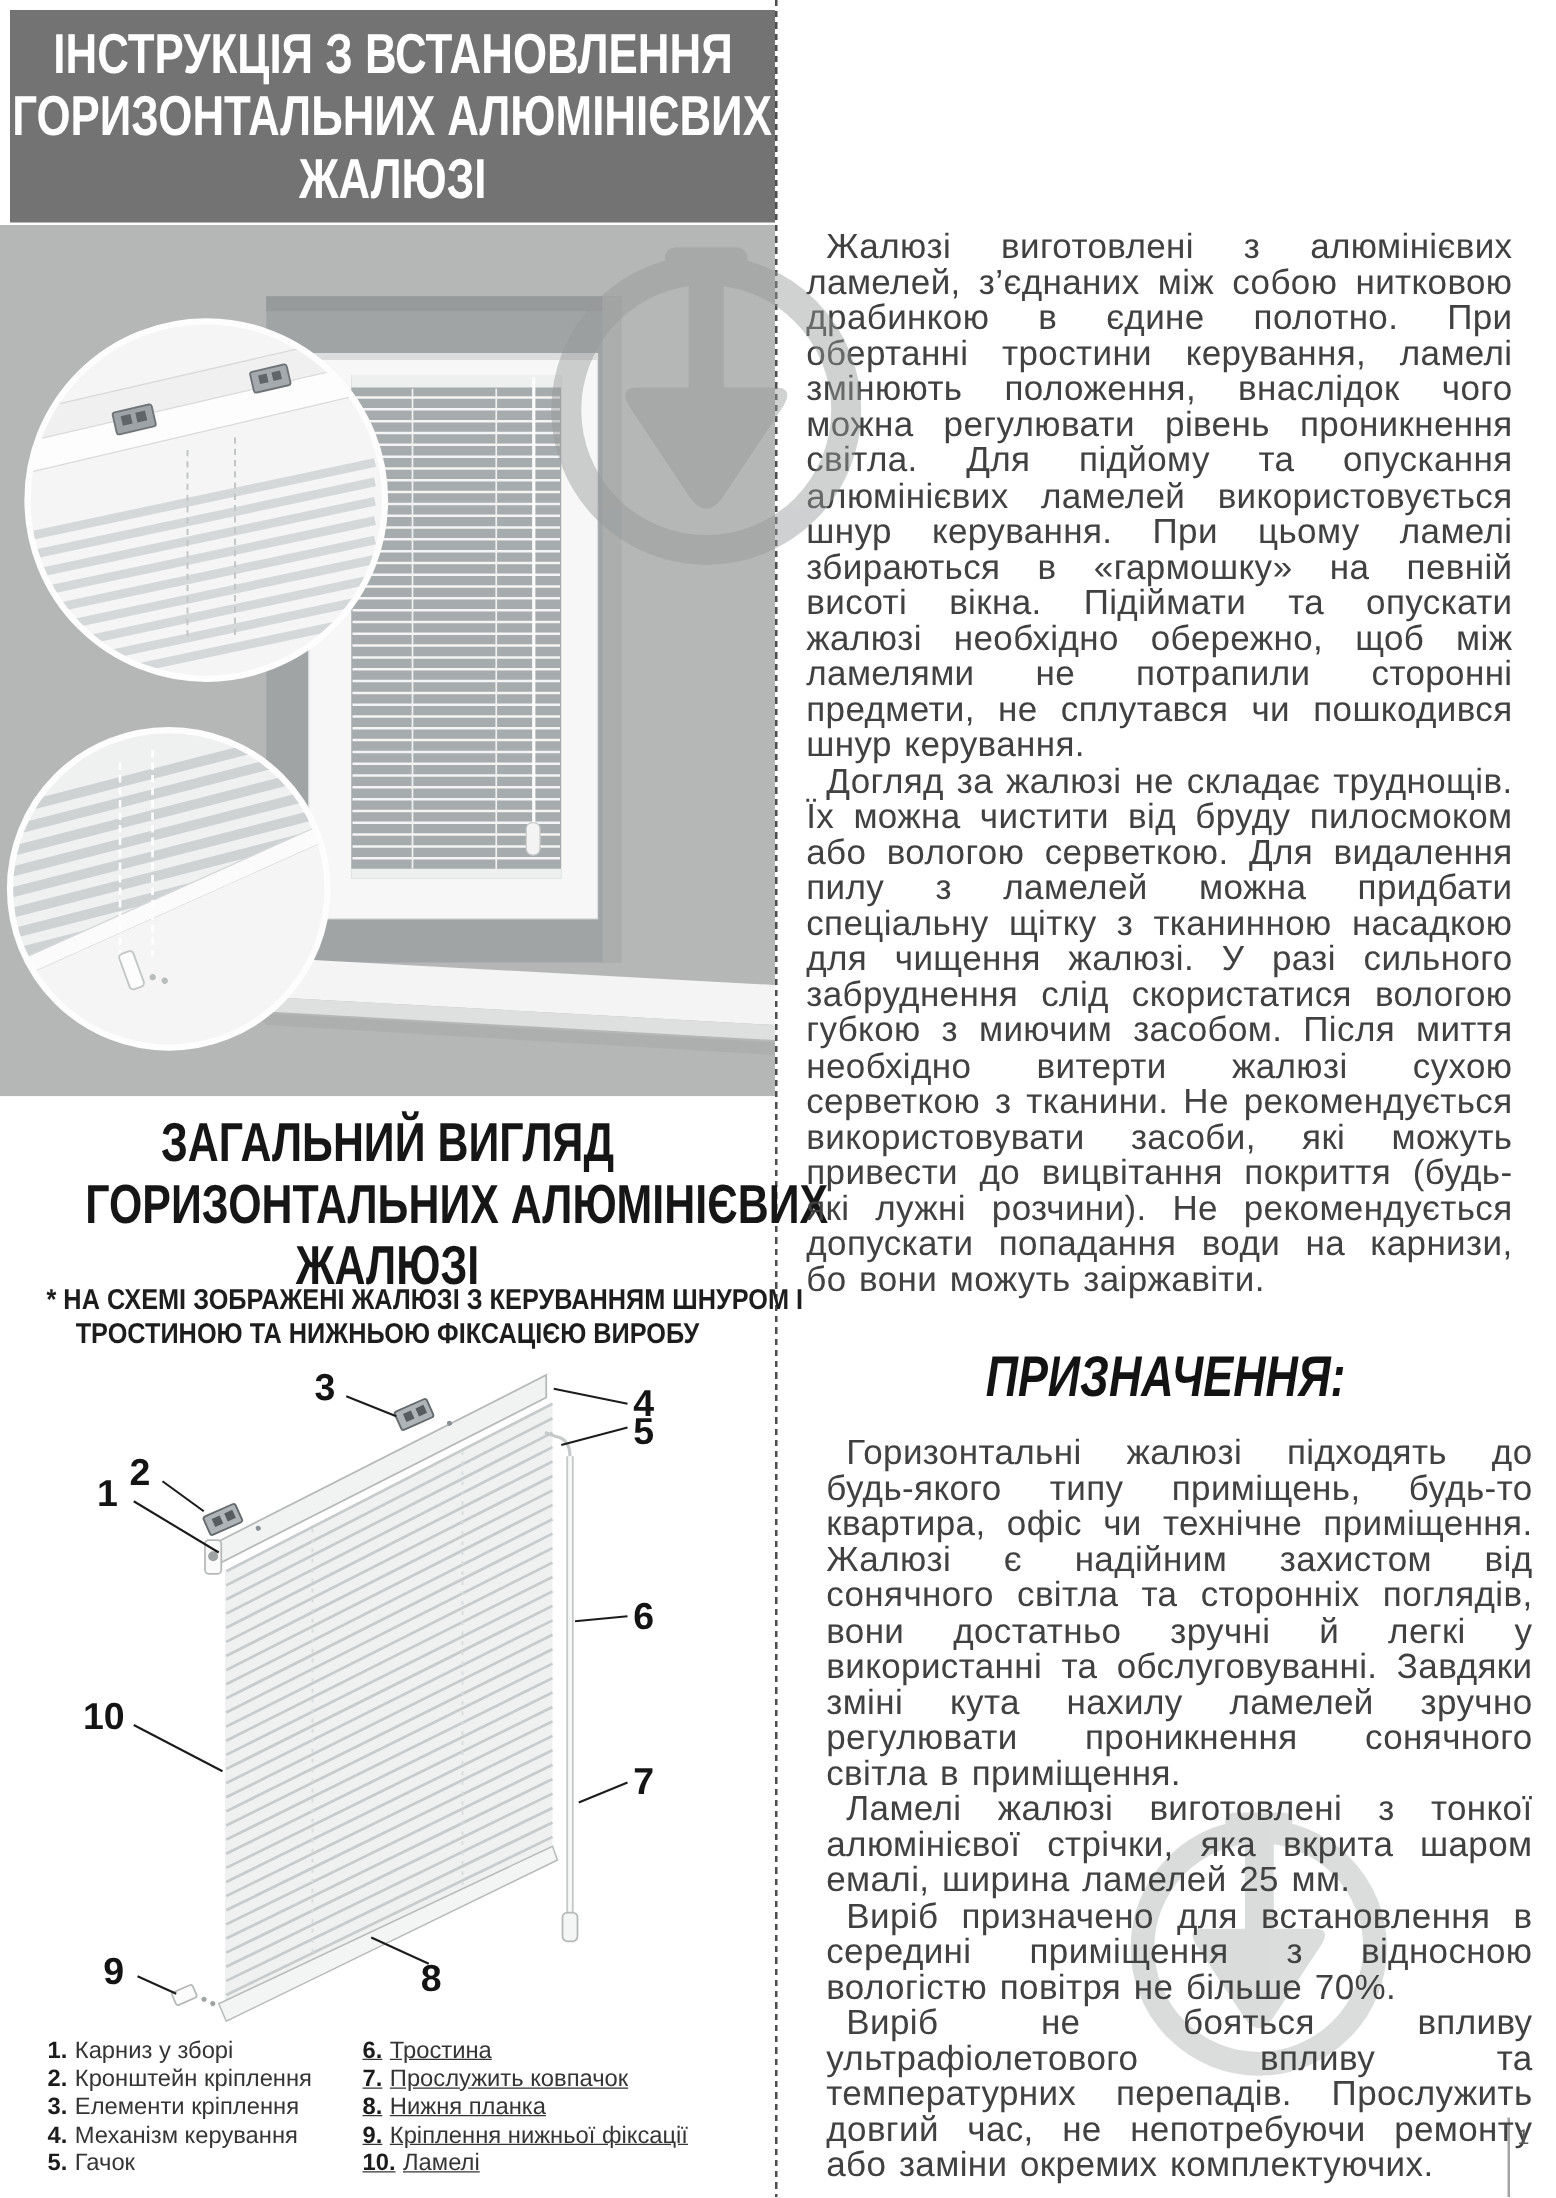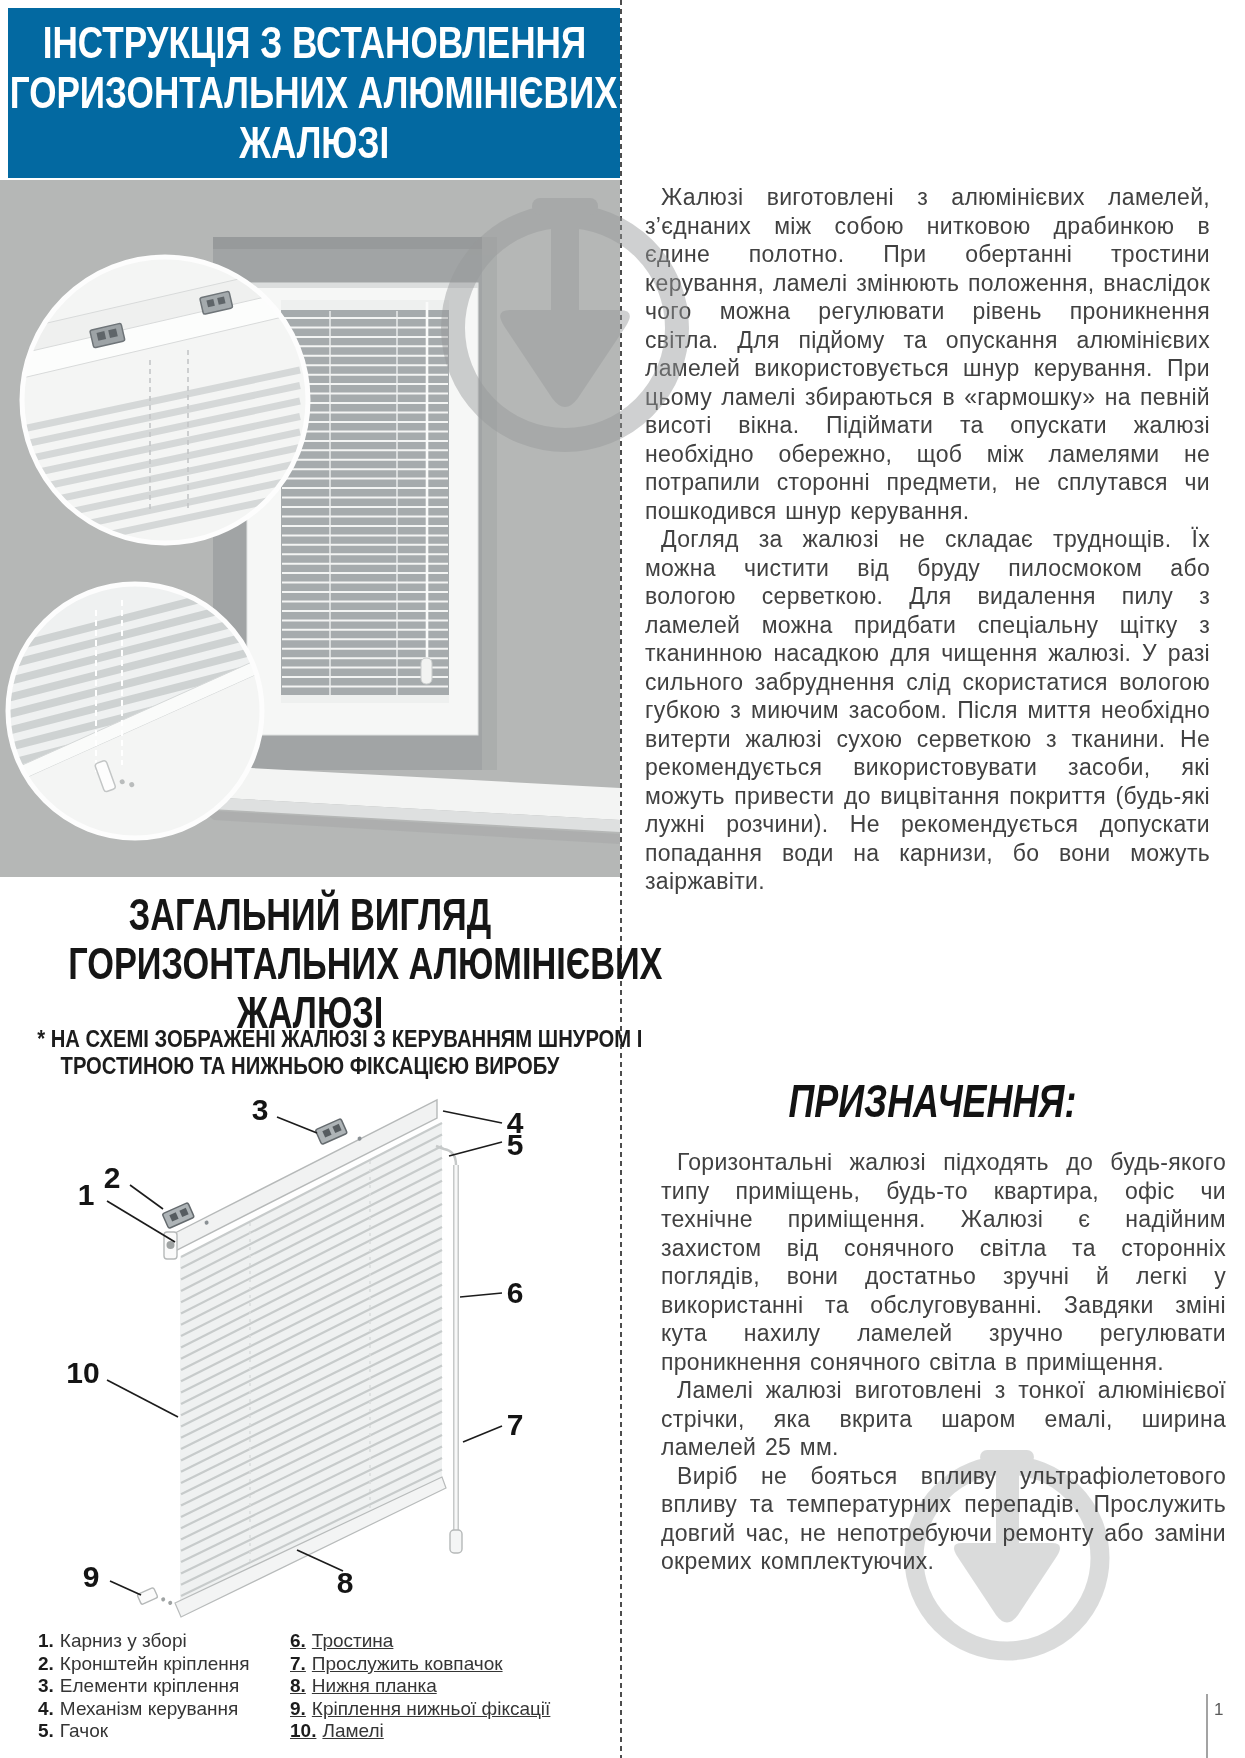--- a/index.html
+++ b/index.html
@@ -7,21 +7,21 @@
     position:relative;width:1245px;height:1758px;background:#ffffff;overflow:hidden;
     font-family:"Liberation Sans",sans-serif;color:#3d3d3d;
   }
   
   .divider{
     position:absolute;left:620px;top:0;width:2px;height:1758px;
     background:repeating-linear-gradient(to bottom,#4d4d4d 0 5px,transparent 5px 9px);
   }
   
   .title-box{
-    position:absolute;left:8px;top:8px;width:612px;height:170px;background:#0369a1;
+    position:absolute;left:8px;top:8px;width:612px;height:170px;background:#737373;
     display:flex;flex-direction:column;justify-content:center;align-items:center;
   }
   .title-box .tl{
     color:#ffffff;font-weight:bold;font-size:45px;line-height:50px;white-space:nowrap;
     transform:scaleX(0.78);transform-origin:50% 50%;letter-spacing:0px;
   }
   .photo-area{position:absolute;left:0;top:180px;width:620px;height:697px;}
   .wm{position:absolute;pointer-events:none;}
   .overview-title{position:absolute;left:0;top:890px;width:620px;text-align:center;}
   .overview-title .tl{
@@ -42,21 +42,21 @@
   .lrow{white-space:nowrap;}
   .lrow b{font-weight:bold;color:#1c1c1c;margin-right:6px;}
   
   .rc-title{position:absolute;left:620px;top:40px;width:625px;text-align:center;z-index:2;}
   .rc-title .tl{
     color:#131313;font-weight:bold;font-size:44px;line-height:48px;white-space:nowrap;
     transform:scaleX(0.78);transform-origin:50% 50%;
   }
   .textblock{
     position:absolute;left:645px;width:565px;z-index:2;
-    font-size:23px;line-height:28.5px;letter-spacing:0.3px;word-spacing:2px;
+    font-size:28px;line-height:28.5px;letter-spacing:0.3px;word-spacing:2px;
     text-align:justify;color:#414141;
   }
   .textblock p{margin:0;text-indent:16px;}
   .care-text{top:183px;}
   .purpose-title{position:absolute;left:620px;top:1076px;width:625px;text-align:center;z-index:2;font-style:italic;}
   .purpose-title .tl{
     color:#131313;font-weight:bold;font-size:46px;line-height:50px;white-space:nowrap;
     transform:scaleX(0.78);transform-origin:50% 50%;
   }
   .purpose-text{top:1148px;margin-left:16px;}
@@ -371,19 +371,20 @@
     <p>Догляд за жалюзі не складає труднощів. Їх можна чистити від бруду пилосмоком або вологою серветкою. Для видалення пилу з ламелей можна придбати спеціальну щітку з тканинною насадкою для чищення жалюзі. У разі сильного забруднення слід скористатися вологою губкою з миючим засобом. Після миття необхідно витерти жалюзі сухою серветкою з тканини. Не рекомендується використовувати засоби, які можуть привести до вицвітання покриття (будь-які лужні розчини). Не рекомендується допускати попадання води на карнизи, бо вони можуть заіржавіти.</p>
   </div>
 
   <div class="purpose-title">
     <div class="tl">ПРИЗНАЧЕННЯ:</div>
   </div>
 
   <div class="textblock purpose-text">
     <p>Горизонтальні жалюзі підходять до будь-якого типу приміщень, будь-то квартира, офіс чи технічне приміщення. Жалюзі є надійним захистом від сонячного світла та сторонніх поглядів, вони достатньо зручні й легкі у використанні та обслуговуванні. Завдяки зміні кута нахилу ламелей зручно регулювати проникнення сонячного світла в приміщення.</p>
     <p>Ламелі жалюзі виготовлені з тонкої алюмінієвої стрічки, яка вкрита шаром емалі, ширина ламелей 25 мм.</p>
+    <p>Виріб призначено для встановлення в середині приміщення з відносною вологістю повітря не більше 70%.</p>
     <p>Виріб не бояться впливу ультрафіолетового впливу та температурних перепадів. Прослужить довгий час, не непотребуючи ремонту або заміни окремих комплектуючих.</p>
   </div>
 
   <div class="page-num-line"></div>
   <div class="page-num">1</div>
 
 </div>
 
 </body></html>

